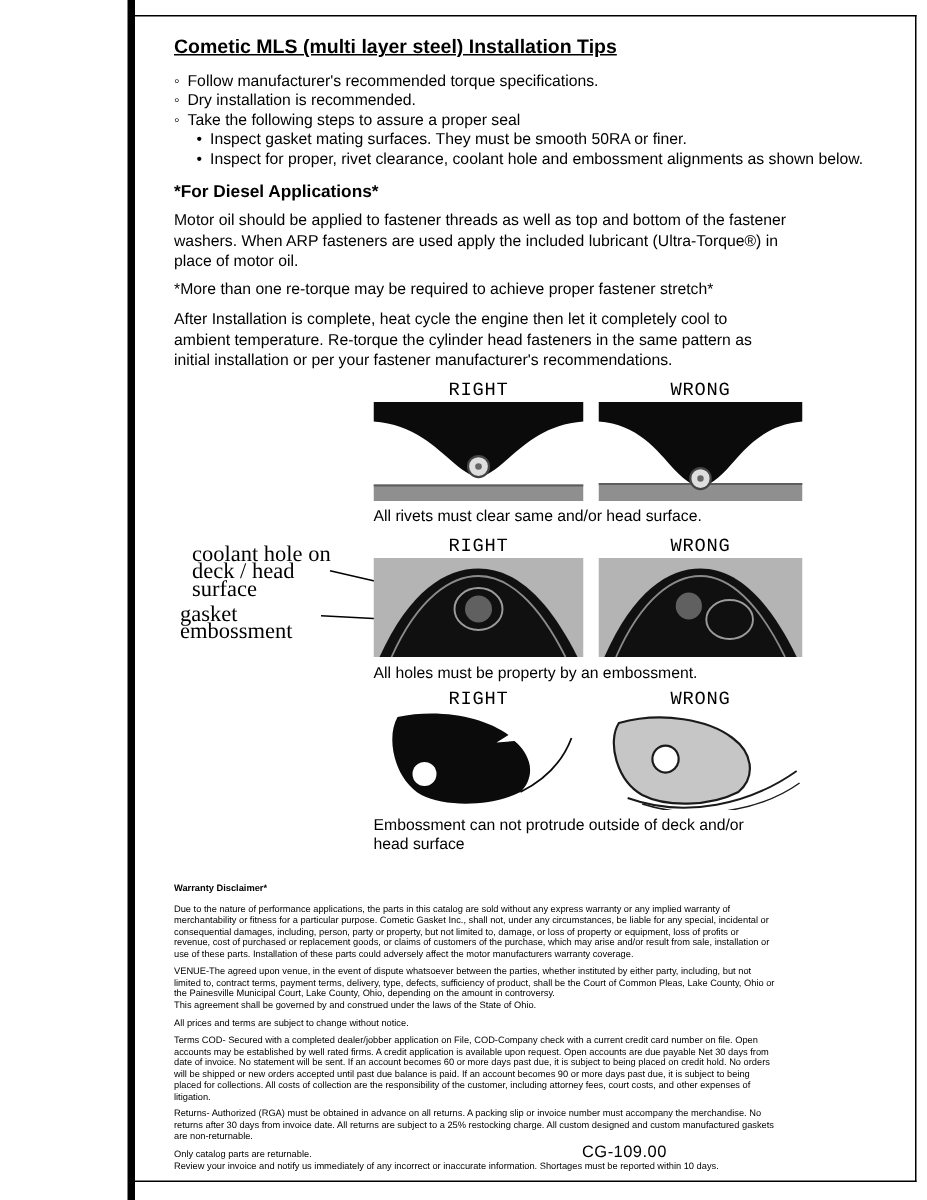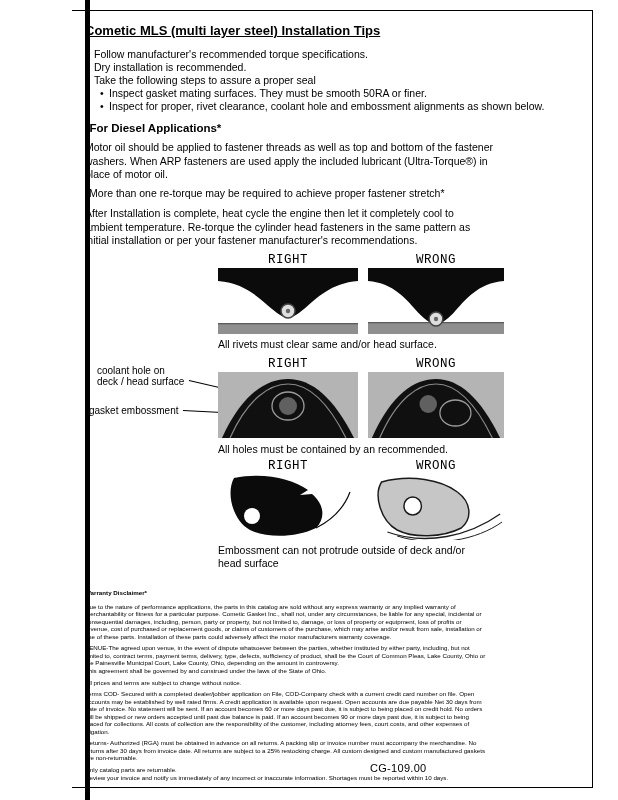--- a/index.html
+++ b/index.html
@@ -4,22 +4,22 @@
 <style>
   * { box-sizing: border-box; }
   html, body { margin: 0; padding: 0; }
   body {
     width: 618px; height: 800px; background: #ffffff; position: relative;
     font-family: "Liberation Sans", sans-serif; color: #000;
     -webkit-font-smoothing: antialiased; overflow: hidden;
   }
   .left-bar { position: absolute; left: 85px; top: 0; width: 5px; height: 800px; background: #000; }
   .page {
-    position: absolute; left: 72px; top: 10px; width: 521px; height: 778px;
-    border: 1px solid #000; border-left: none; padding: 12px 14px 0 13px; overflow: hidden;
+    position: absolute; left: 90px; top: 10px; width: 521px; height: 778px;
+    border: 1px solid #000; border-left: none; padding: 12px 14px 0 26px; overflow: hidden;
   }
   .title { font-size: 13px; font-weight: bold; text-decoration: underline; line-height: 15px; margin: 0 0 10px 0; }
   .bullets { }
   .b-row { display: flex; font-size: 10.5px; line-height: 13px; }
   .b-marker { width: 9px; flex: 0 0 9px; }
   .b-row.sub { margin-left: 15px; }
   .diesel-heading { font-size: 11.5px; font-weight: bold; margin: 9px 0 0 0; line-height: 13px; }
   .para { font-size: 10.5px; line-height: 13.5px; width: 408px; margin: 7px 0 0 0; }
   .para.first { margin-top: 6px; }
   .note { margin-top: 5px; }
@@ -28,21 +28,21 @@
   .dg-label { position: absolute; font-size: 12.5px; text-align: center; letter-spacing: 0.5px; font-family: Liberation Mono, monospace; }
   .col1 { left: 133px; width: 140px; }
   .col2 { left: 283px; width: 136px; }
   .r1-label { top: 0; }   .r1-box { top: 15px; }  .r1-cap { top: 85px; }
   .r2-label { top: 104px; } .r2-box { top: 119px; } .r2-cap { top: 190px; }
   .r3-label { top: 206px; } .r3-box { top: 221px; } .r3-cap { top: 291px; }
   .dg-box { position: absolute; height: 66px; }
   .dg-box svg { display: block; width: 100%; height: 100%; }
   .dg-cap { position: absolute; left: 133px; font-size: 10.5px; line-height: 13px; width: 292px; }
   .r3-cap { width: 252px; }
-  .anno { position: absolute; font-size: 10px; line-height: 11.5px; white-space: pre-line; }
+  .anno { position: absolute; font-size: 15px; line-height: 11.5px; white-space: pre-line; font-family: Liberation Serif, serif; }
   .anno-coolant { left: 12px; top: 112px; width: 110px; }
   .anno-emboss { left: 4px; top: 152px; width: 110px; }
   .anno-line { position: absolute; height: 1px; background: #000; transform-origin: left center; }
   .line1 { left: 104px; top: 127px; width: 98px; transform: rotate(13deg); }
   .line2 { left: 98px; top: 157px; width: 102px; transform: rotate(3deg); }
 
   .legal { margin-top: 16px; width: 402px; font-size: 6.2px; line-height: 7.4px; }
   .legal-h { font-weight: bold; margin: 0 0 7px 0; }
   .legal p { margin: 0 0 4.5px 0; white-space: pre-line; }
   .doc-code { position: absolute; left: 298px; bottom: 13px; font-size: 11px; letter-spacing: 0.3px; }
@@ -126,21 +126,21 @@
     </div>
     <div class="dg-box col2 r2-box">
       <svg viewBox="0 0 140 66" preserveAspectRatio="none">
         <rect width="140" height="66" fill="#b4b4b4"></rect>
         <path d="M4,66 C24,22 48,7 70,7 C94,7 116,26 136,66 Z" fill="#101010"></path>
         <path d="M12,66 C30,26 52,12 70,12 C90,12 110,30 128,66" stroke="#8a8a8a" stroke-width="1.2" fill="none"></path>
         <circle cx="62" cy="32" r="9" fill="#606060"></circle>
         <ellipse cx="90" cy="41" rx="16" ry="13" fill="none" stroke="#9c9c9c" stroke-width="1.3"></ellipse>
       </svg>
     </div>
-    <div class="dg-cap r2-cap">All holes must be contained by an recommended.</div>
+    <div class="dg-cap r2-cap">All holes must be property by an embossment.</div>
 
     <div class="dg-label col1 r3-label">RIGHT</div>
     <div class="dg-label col2 r3-label">WRONG</div>
     <div class="dg-box col1 r3-box">
       <svg viewBox="0 0 140 66" preserveAspectRatio="none">
         <path d="M16,4 C44,-2 74,4 90,16 L82,21 L94,20 C106,30 108,44 98,54 C78,64 48,64 32,56 C14,46 8,18 16,4 Z" fill="#0b0b0b"></path>
         <circle cx="34" cy="42" r="8" fill="#ffffff"></circle>
         <path d="M98,54 C114,46 126,34 132,18" stroke="#0b0b0b" stroke-width="1.2" fill="none"></path>
       </svg>
     </div>

